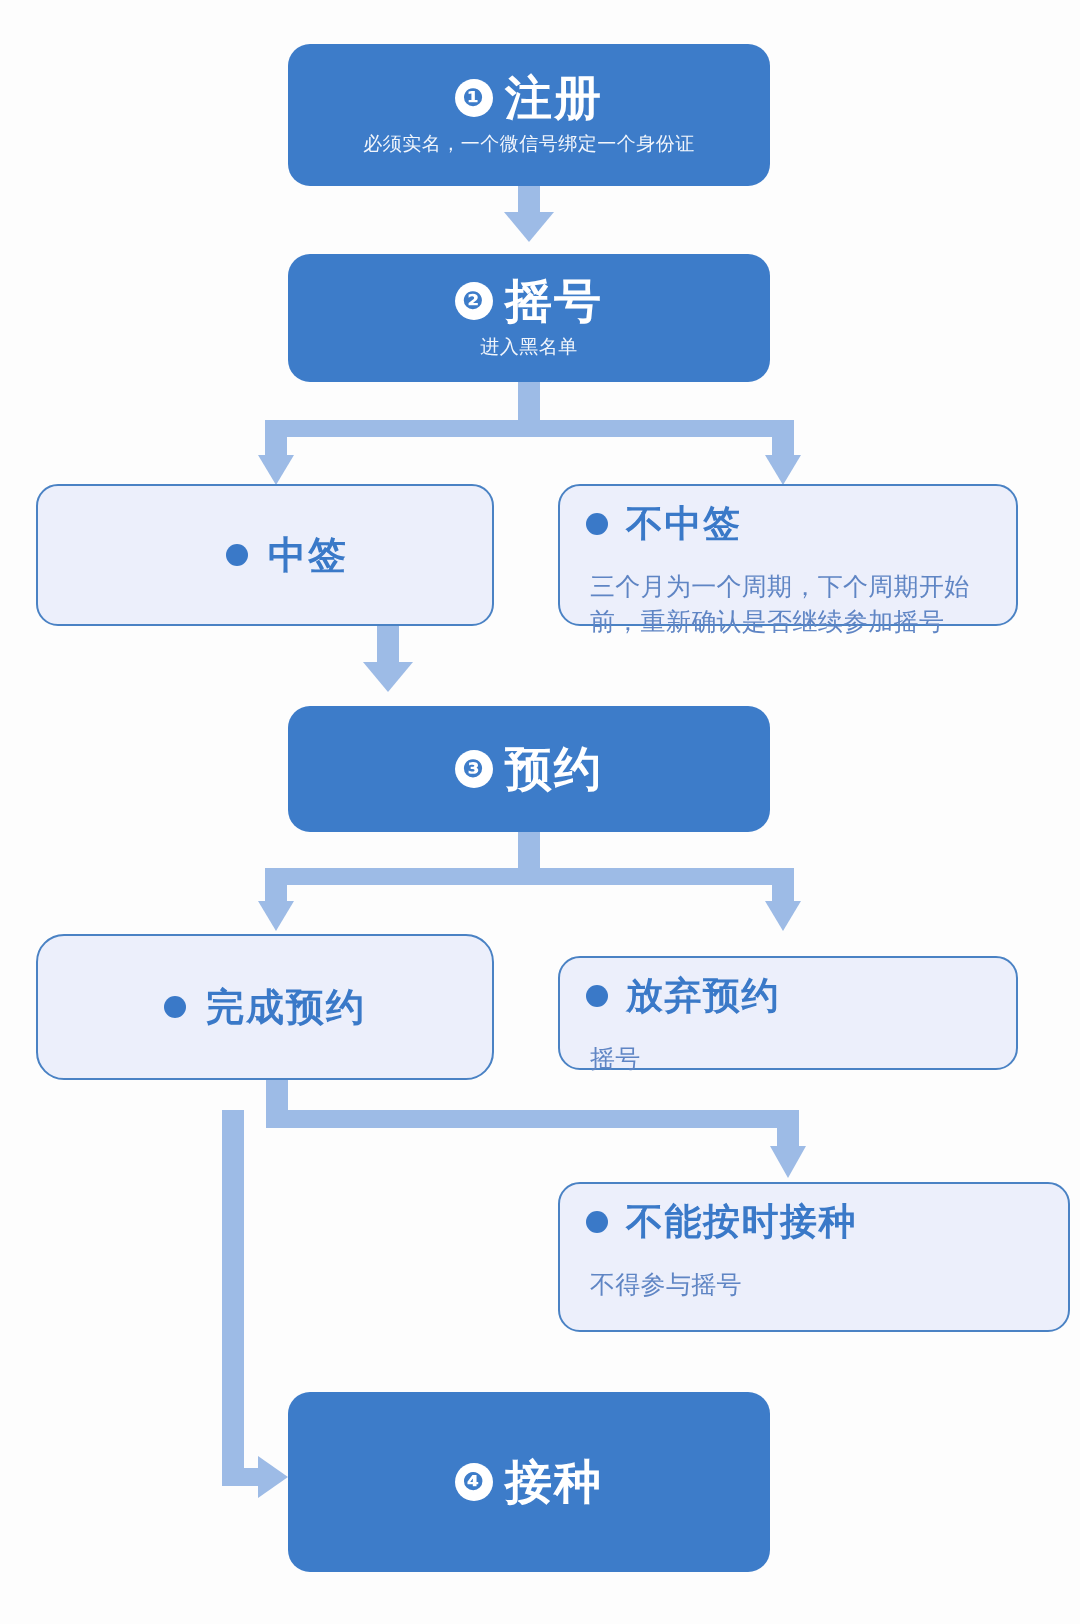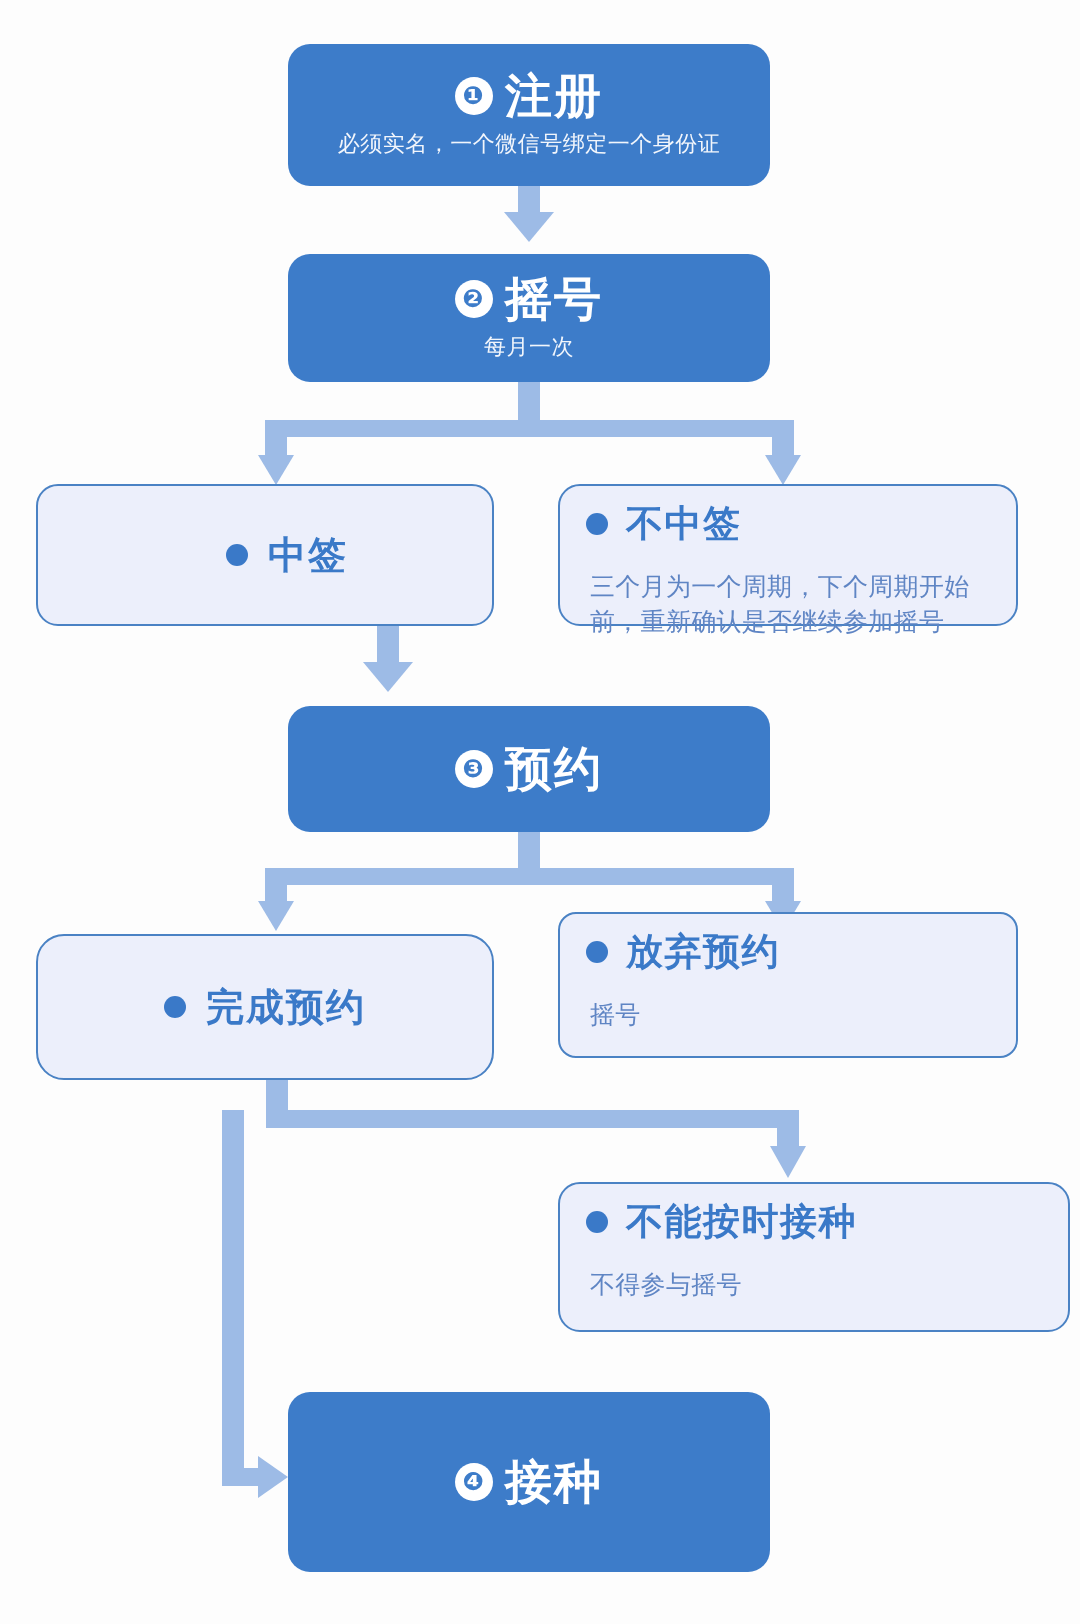--- a/index.html
+++ b/index.html
@@ -72,21 +72,21 @@
     border-radius: 50%;
     background: #ffffff;
     color: #3d7cc9;
     font-size: 25px;
     font-weight: bold;
     line-height: 1;
     padding-bottom: 1px;
     box-sizing: border-box;
   }
   .p-sub {
-    font-size: 22px;
+    font-size: 19px;
     margin-top: 9px;
     color: #f2f6fc;
     white-space: nowrap;
     letter-spacing: 0.5px;
   }
 
   
   .node.secondary.centered {
     display: flex;
     align-items: center;
@@ -197,21 +197,21 @@
       <span>注册</span>
     </div>
     <div class="p-sub">必须实名，一个微信号绑定一个身份证</div>
   </div>
 
   <div class="node primary" style="left:288px; top:254px; width:482px; height:128px;">
     <div class="p-title">
       <span class="circ-num">❷</span>
       <span>摇号</span>
     </div>
-    <div class="p-sub">每月一次</div>
+    <div class="p-sub">进入黑名单</div>
   </div>
 
   <div class="node secondary centered" style="left:36px; top:484px; width:458px; height:142px;padding-left:44px;">
     <div class="s-head-center">
       <span class="bullet"></span>
       <span>中签</span>
     </div>
   </div>
 
   <div class="node secondary detailed" style="left:558px; top:484px; width:460px; height:142px;">
@@ -232,21 +232,21 @@
     </div>
   </div>
 
   <div class="node secondary centered" style="left:36px; top:934px; width:458px; height:146px;border-radius:28px;">
     <div class="s-head-center">
       <span class="bullet"></span>
       <span>完成预约</span>
     </div>
   </div>
 
-  <div class="node secondary detailed" style="left:558px; top:912px; width:460px; height:146px;border-radius:18px;">
+  <div class="node secondary detailed" style="left:558px; top:956px; width:460px; height:114px;">
     <div class="s-head">
       <span class="bullet"></span>
       <span>放弃预约</span>
     </div>
     <div class="s-body">
       <div>摇号</div>
     </div>
   </div>
 
   <div class="node secondary detailed" style="left:558px; top:1182px; width:512px; height:150px;">

